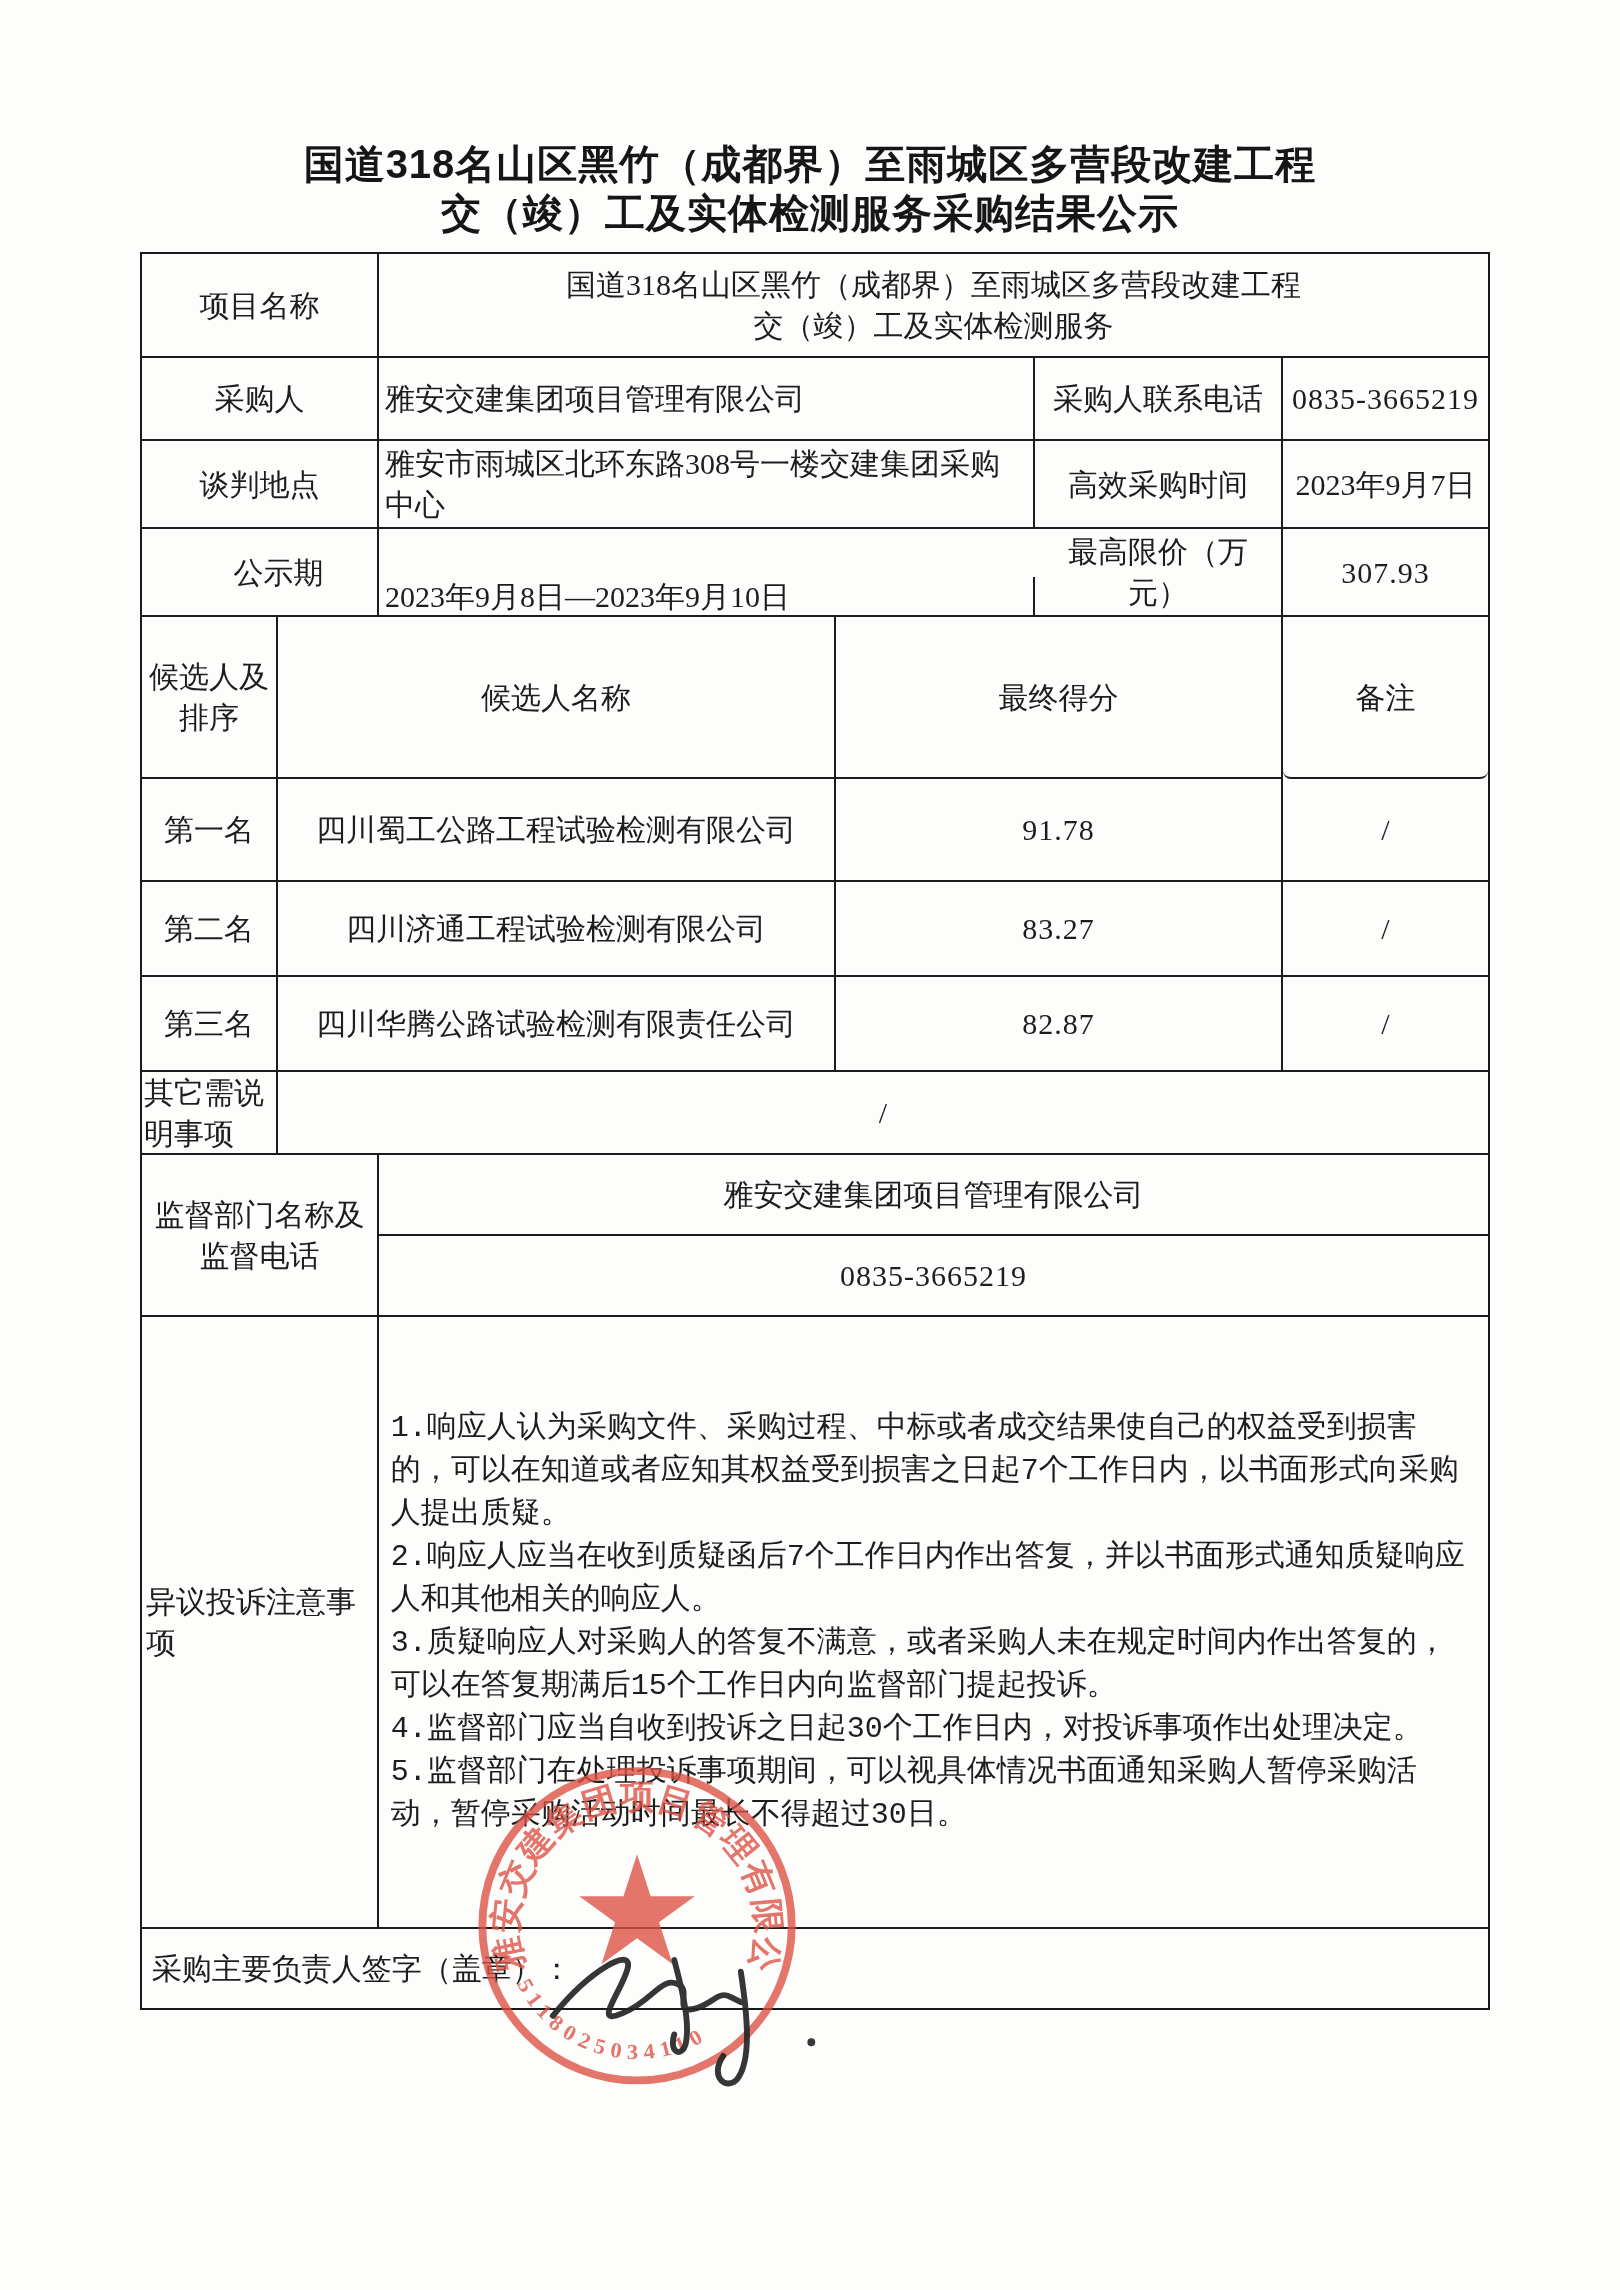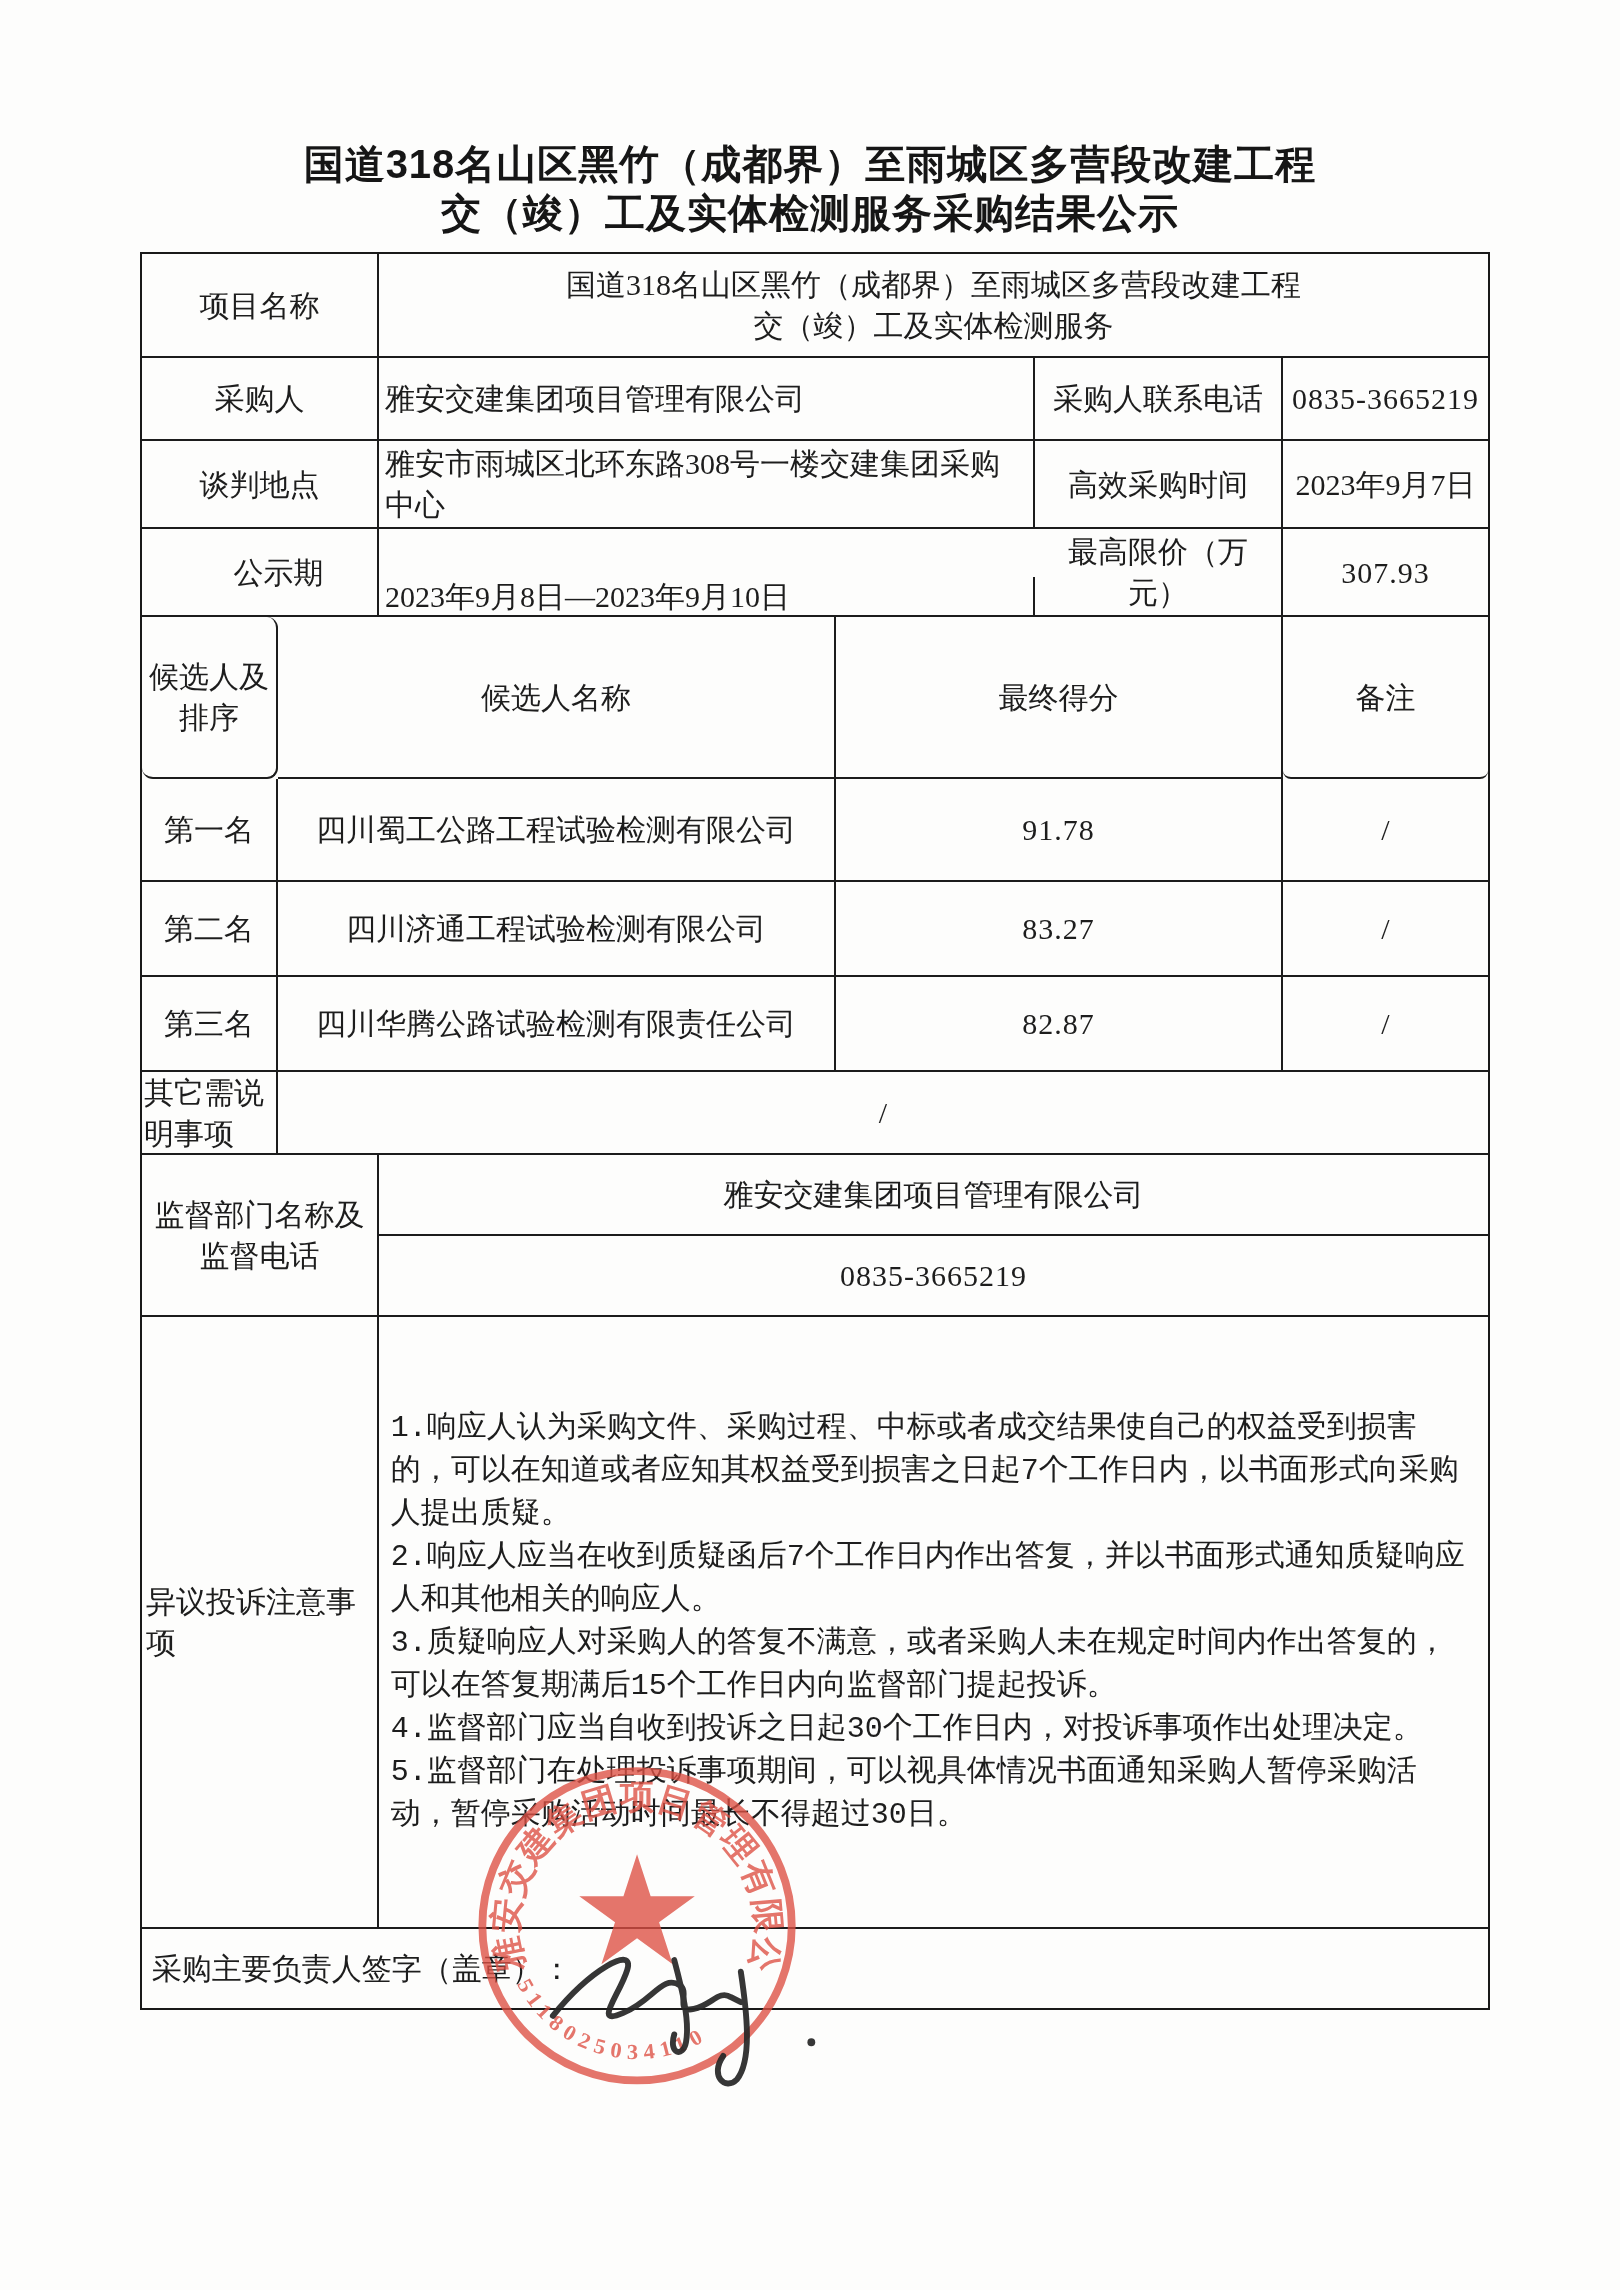--- a/index.html
+++ b/index.html
@@ -110,21 +110,21 @@
       <span>2023年9月8日—2023年9月10日</span>
     </div>
     <div class="cell" style="grid-column:5/6;grid-row:4;">
       <span>最高限价（万</span>
       <span>元）</span>
     </div>
     <div class="cell last-col num" style="grid-column:6/7;grid-row:4;">
       <span>307.93</span>
     </div>
 
-    <div class="cell" style="grid-column:1/2;grid-row:5;border-radius:11px;">
+    <div class="cell" style="grid-column:1/2;grid-row:5;">
       <span>候选人及</span>
       <span>排序</span>
     </div>
     <div class="cell" style="grid-column:2/4;grid-row:5;">
       <span>候选人名称</span>
     </div>
     <div class="cell" style="grid-column:4/6;grid-row:5;">
       <span>最终得分</span>
     </div>
     <div class="cell last-col" style="grid-column:6/7;grid-row:5;border-radius:8px;">

